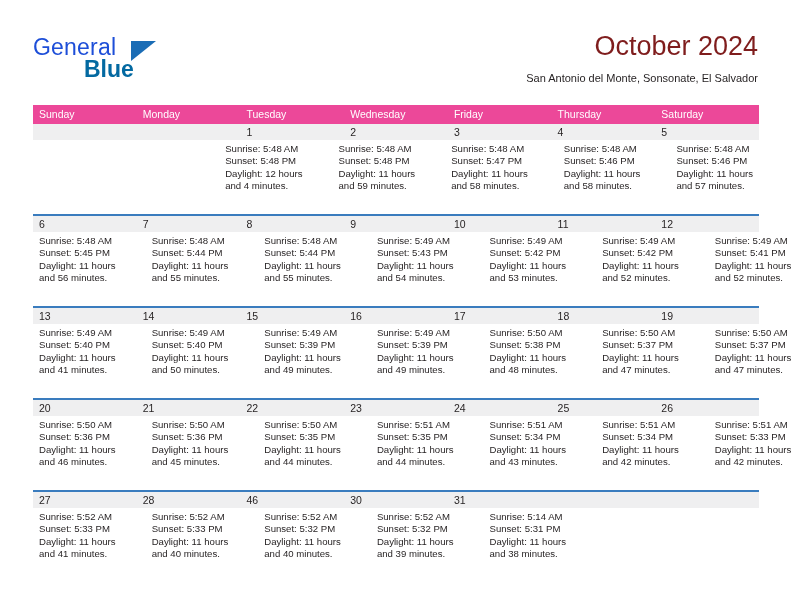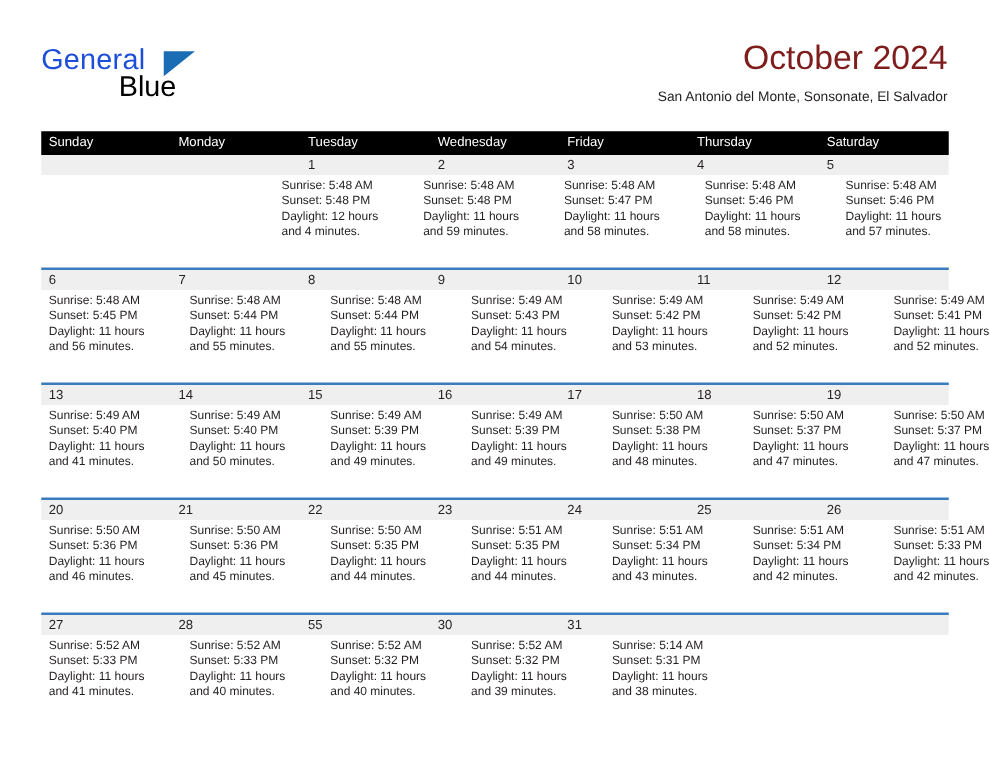--- a/index.html
+++ b/index.html
@@ -48,26 +48,27 @@
   .logo-tri {
     position: absolute;
     left: 98px;
     top: 7px;
     width: 0; height: 0;
     border-left: 25px solid #1a6cb5;
     border-bottom: 20px solid transparent;
   }
   .logo-blue {
     position: absolute;
-    left: 62px;
+    left: 51px;
     top: 22px;
     font-size: 23px;
-    color: #000000;
+    color: #0369a1;
     line-height: 26px;
     font-family: "Liberation Sans", sans-serif;
+    font-weight: bold;
   }
   .title-block {
     position: absolute;
     right: 34px;
     top: 30px;
     text-align: right;
   }
   .cal-title {
     font-size: 27px;
     color: #7f1d1d;
@@ -84,21 +85,21 @@
 
   
   .calendar {
     position: absolute;
     left: 33px;
     top: 105px;
     width: 726px;
   }
   .weekday-row {
     display: flex;
-    background: #000000;
+    background: #ec4899;
     height: 19px;
   }
   .weekday {
     flex: 1 1 0;
     color: #ffffff;
     font-size: 10.5px;
     line-height: 19px;
     padding-left: 6px;
     white-space: nowrap;
     overflow: hidden;
@@ -386,21 +387,21 @@
               <div class="day-line">Sunset: 5:33 PM</div>
               <div class="day-line">Daylight: 11 hours</div>
               <div class="day-line">and 42 minutes.</div>
             </div>
           </div>
         </div>
         <div class="week">
           <div class="day-number-band">
             <div class="day-number">27</div>
             <div class="day-number">28</div>
-            <div class="day-number">55</div>
+            <div class="day-number">46</div>
             <div class="day-number">30</div>
             <div class="day-number">31</div>
             <div class="day-number"></div>
             <div class="day-number"></div>
           </div>
           <div class="day-body-row">
             <div class="day-body">
               <div class="day-line">Sunrise: 5:52 AM</div>
               <div class="day-line">Sunset: 5:33 PM</div>
               <div class="day-line">Daylight: 11 hours</div>

